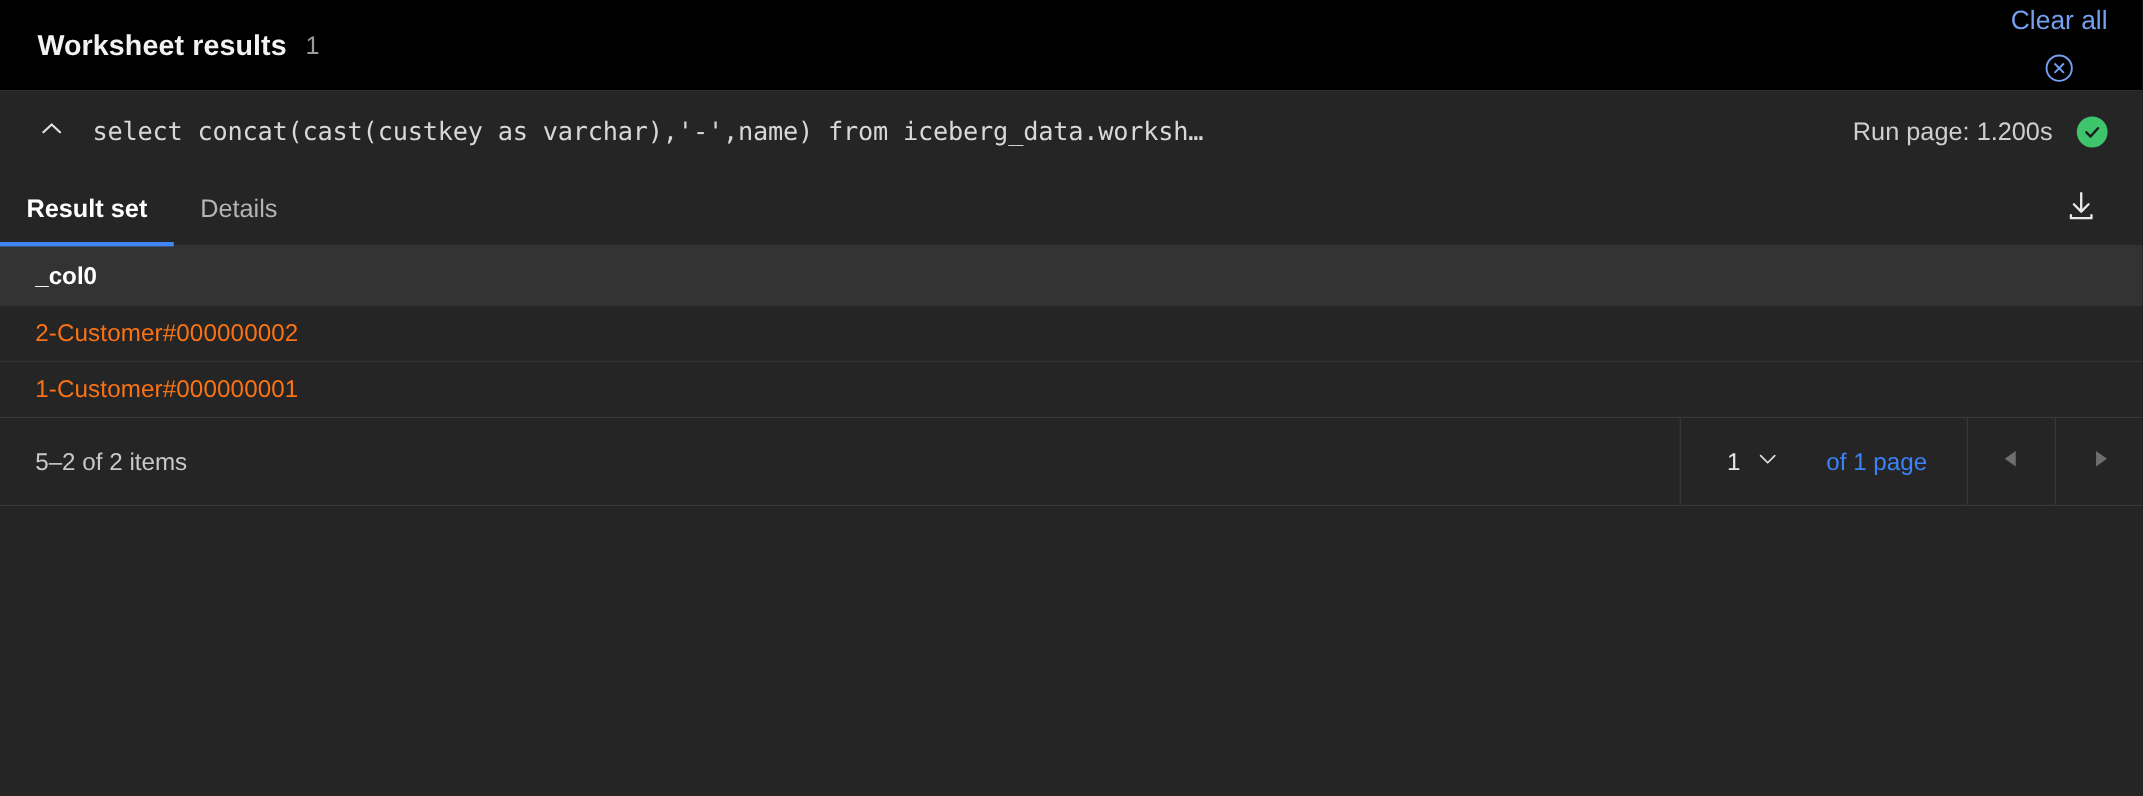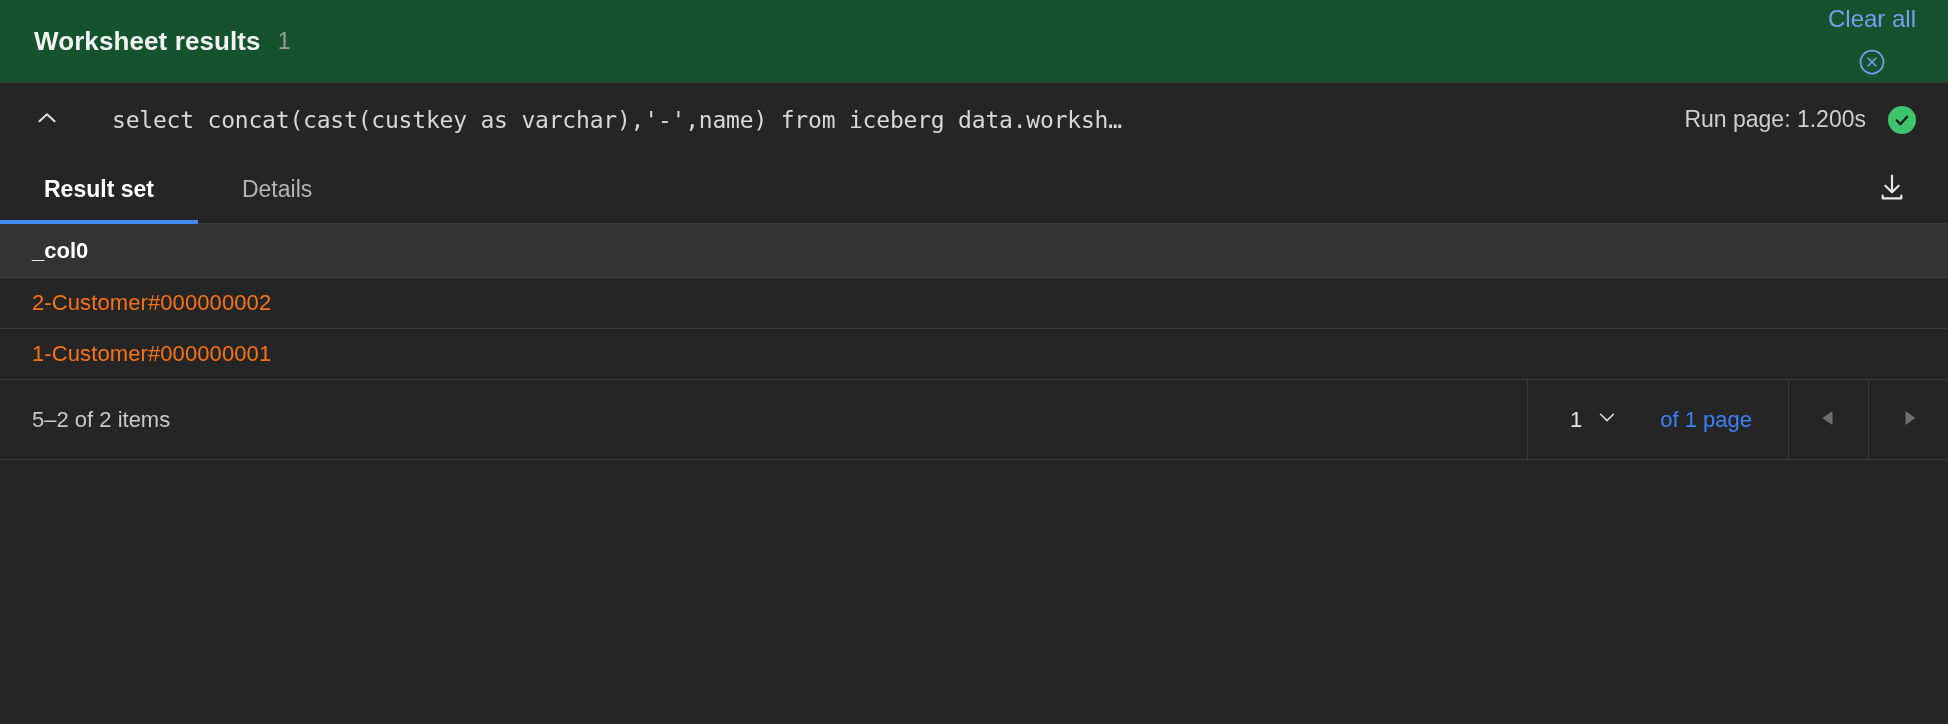--- a/index.html
+++ b/index.html
@@ -16,21 +16,21 @@
     background: #252525;
     display: flex;
     flex-direction: column;
     overflow: hidden;
   }
 
   
   .results-header {
     height: 83px;
     flex: 0 0 83px;
-    background: #14532d;
+    background: #000000;
     border-bottom: 1px solid #3c3c3c;
     display: flex;
     align-items: center;
     padding: 0 32px 0 34px;
     text-align: right;
   }
   .results-title {
     font-size: 26px;
     font-weight: 700;
     color: #f2f2f2;
@@ -56,21 +56,20 @@
   .clear-all svg { display: block; }
 
   
   .query-row {
     height: 73px;
     flex: 0 0 73px;
     display: flex;
     align-items: center;
     padding: 0 32px 0 30px;
     background: #252525;
-    gap: 28px;
   }
   .chevron-btn {
     width: 34px;
     height: 34px;
     display: flex;
     align-items: center;
     justify-content: center;
     cursor: pointer;
     flex: 0 0 34px;
   }
@@ -115,21 +114,21 @@
     border-bottom: 1px solid #3a3a3a;
     padding: 0 28px 0 0;
     position: relative;
     background: #252525;
   }
   .tab {
     height: 100%;
     display: flex;
     align-items: center;
     justify-content: center;
-    padding: 0 44px;
+    padding: 0 24px;
     font-size: 23px;
     color: #b4b4b4;
     cursor: pointer;
     position: relative;
     user-select: none;
   }
   .tab.active {
     color: #ffffff;
     font-weight: 700;
   }

